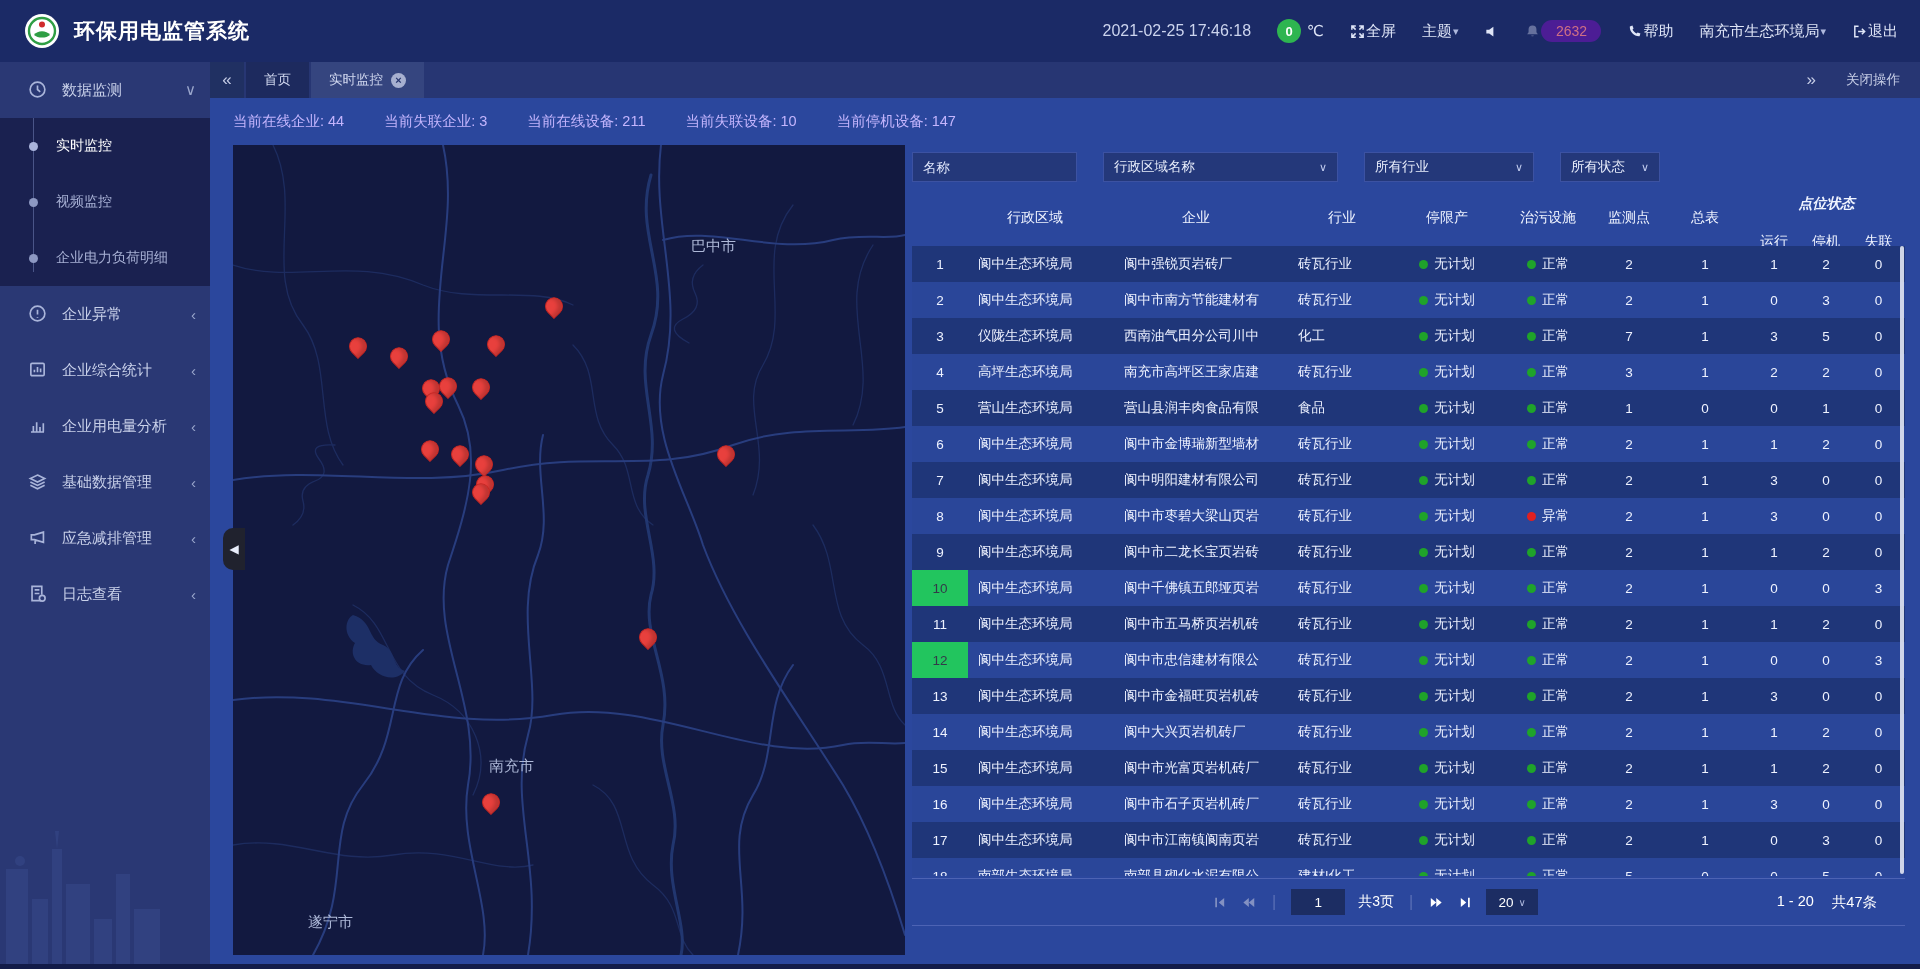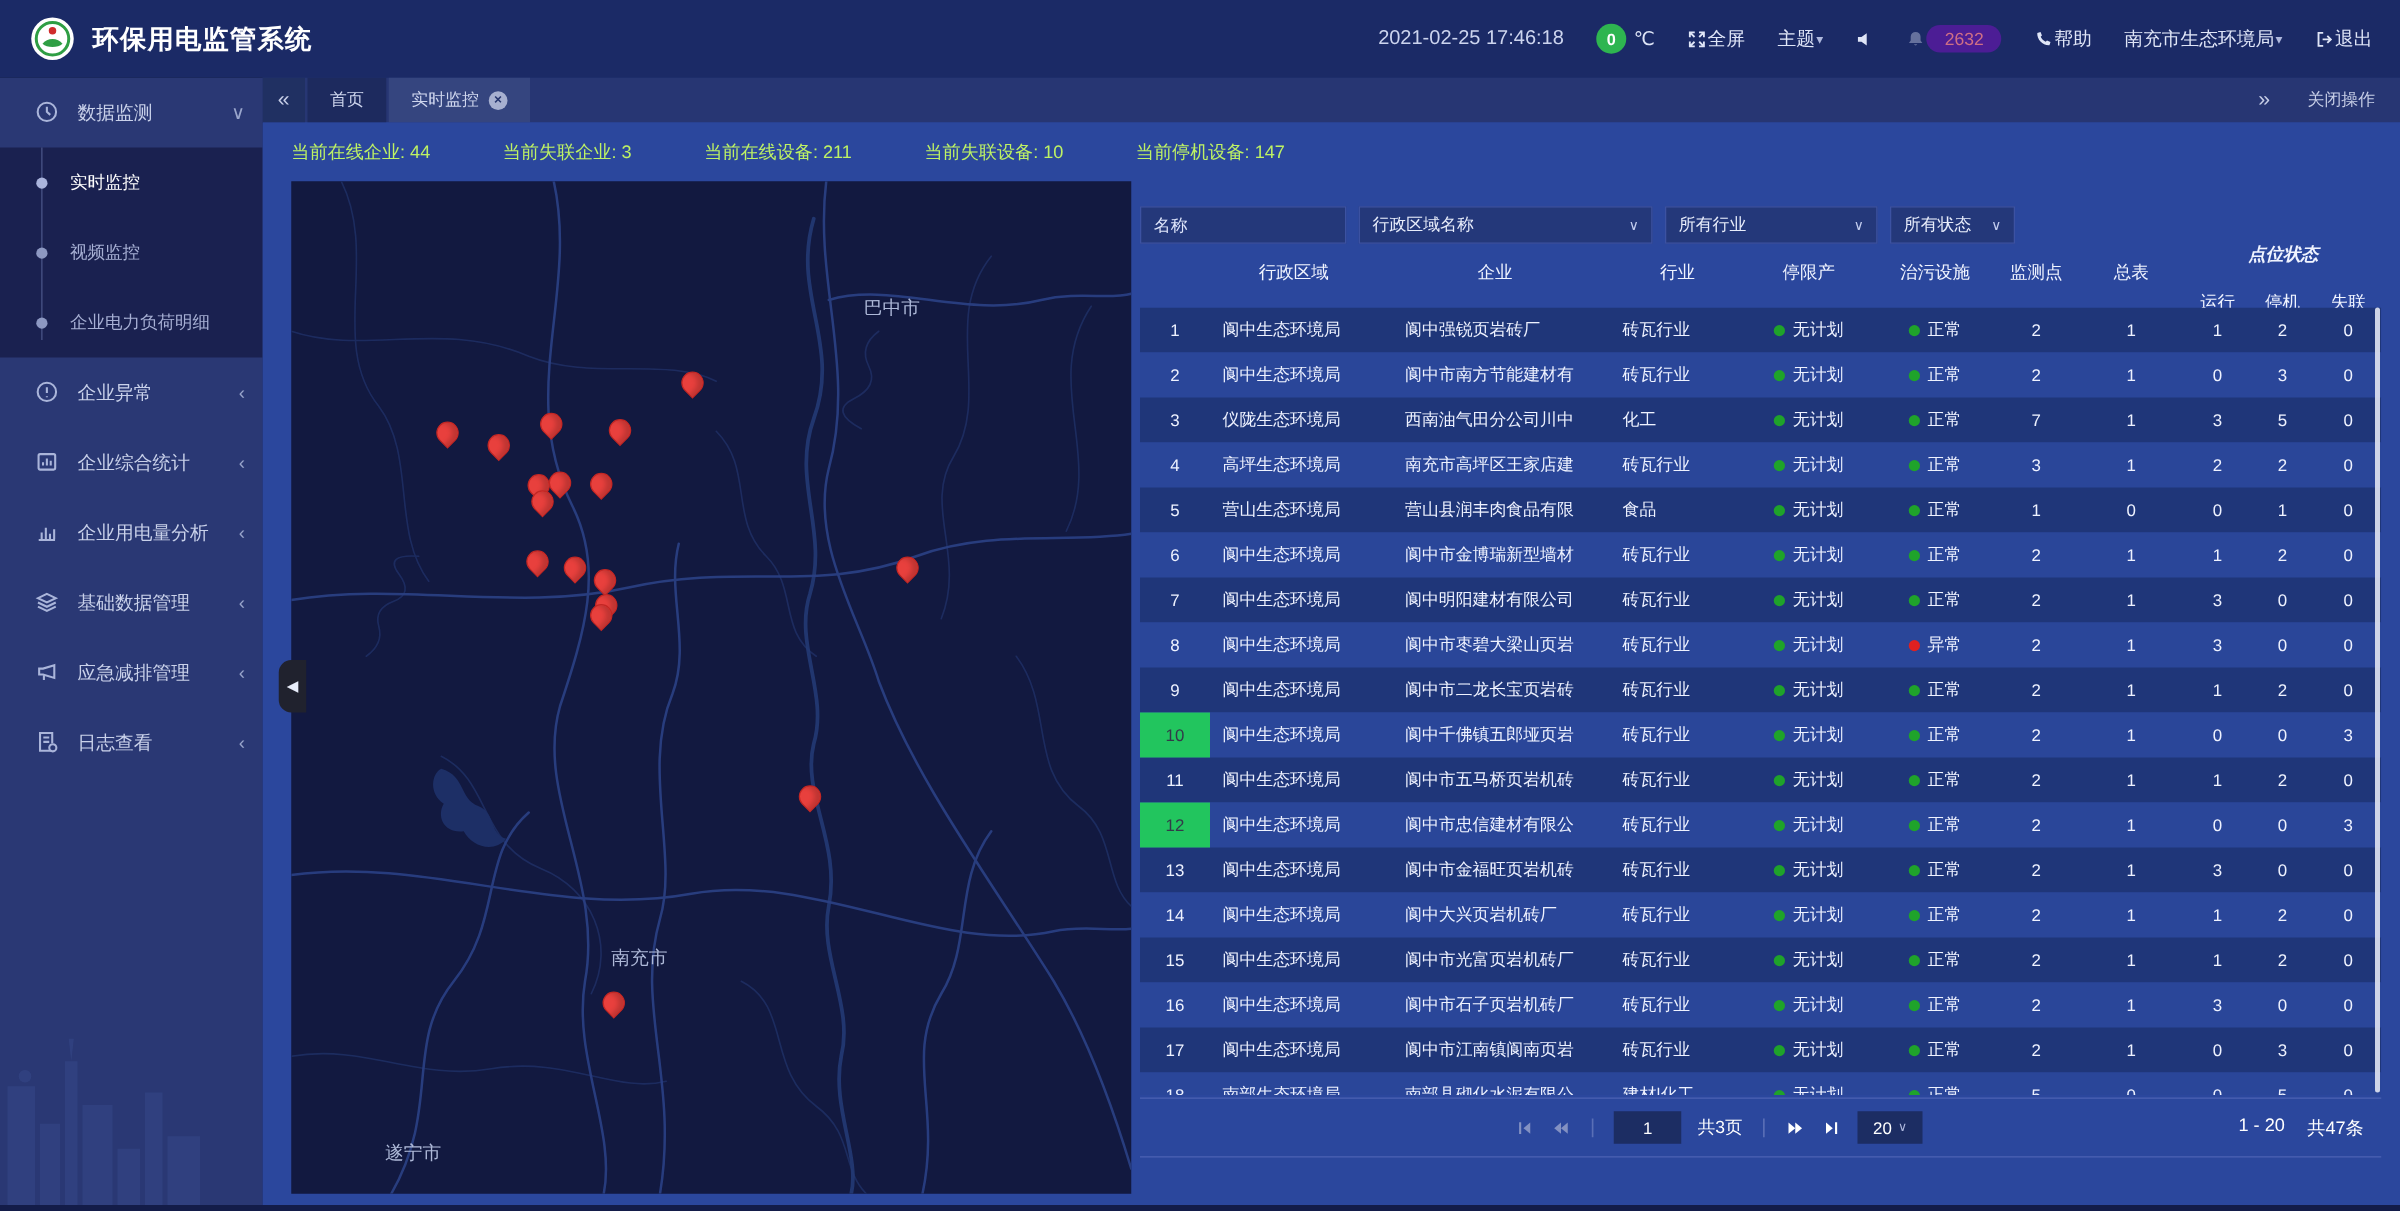--- a/index.html
+++ b/index.html
@@ -43,37 +43,37 @@
   .tabbar{position:absolute;left:0;top:0;right:0;height:36px;background:#273673;display:flex;align-items:stretch;}
   .tab-nav{width:34px;display:flex;align-items:center;justify-content:center;background:#203062;color:#c6cde6;font-size:17px;}
   .tab{display:flex;align-items:center;padding:0 18px;font-size:13.5px;color:#cfd6ee;background:#1d2a5e;margin-left:2px;}
   .tab.active{background:#35457f;gap:8px;}
   .tab-close{width:15px;height:15px;border-radius:50%;background:#a7b0d0;color:#26356e;font-size:11px;font-weight:bold;
              display:flex;align-items:center;justify-content:center;line-height:1;}
   .tabbar-right{margin-left:auto;display:flex;align-items:center;gap:30px;margin-right:20px;color:#c6cde6;font-size:13.5px;}
   .tab-fwd{font-size:17px;}
 
   .workspace{position:absolute;left:0;top:36px;right:0;bottom:0;background:#2b479d;}
-  .statsbar{position:absolute;left:23px;top:0;height:47px;display:flex;align-items:center;gap:58px;font-size:14.5px;color:#bef264;}
+  .statsbar{position:absolute;left:23px;top:0;height:47px;display:flex;align-items:center;gap:40px;font-size:14.5px;color:#c4b5fd;}
 
   
   .map{position:absolute;left:23px;top:47px;width:672px;height:810px;background:#121940;overflow:visible;}
   .map-inner{position:absolute;inset:0;overflow:hidden;}
   .map svg.net{position:absolute;left:0;top:0;}
   .pin{position:absolute;width:18px;height:18px;background:#e8403d;border:1px solid #c22724;
        border-radius:50% 50% 50% 0;transform:rotate(-45deg);transform-origin:0 100%;
        box-shadow:inset -3px -3px 4px rgba(0,0,0,.18);}
   .city{position:absolute;color:#aeb9d8;font-size:15px;white-space:nowrap;}
   .map-collapse{position:absolute;left:-10px;top:383px;width:22px;height:42px;background:#20222e;
                 border-radius:10px 0 0 10px;display:flex;align-items:center;justify-content:center;
                 color:#e8edfb;font-size:12px;z-index:3;}
 
   
   .rpanel{position:absolute;left:702px;top:47px;width:993px;height:810px;}
-  .filters{position:absolute;left:0;top:20px;display:flex;gap:10px;}
+  .filters{position:absolute;left:0;top:7px;display:flex;gap:26px;}
   .f-input,.f-select{height:30px;background:#24387a;border:1px solid #3c52a2;color:#e8edfb;font-size:13.5px;
                      display:flex;align-items:center;padding:0 10px;}
   .f-input{width:165px;border:1px solid #3c52a2;outline:none;}
   .f-input::placeholder{color:#dfe6fb;opacity:1;}
   .f-select{justify-content:space-between;}
   .f-select .val{white-space:nowrap;}
   .f-select .caret{font-size:11px;color:#c3cdef;margin-left:12px;}
 
   .grid-cols{display:grid;grid-template-columns:56px 134px 188px 104px 106px 96px 66px 86px 52px 52px 53px;}
   .thead{position:absolute;left:0;top:45px;width:993px;height:56px;grid-template-rows:28px 28px;color:#f0f4ff;font-size:14px;}
@@ -103,21 +103,21 @@
          display:flex;align-items:center;color:#fff;font-size:14px;}
   .pager-controls{margin-left:300px;display:flex;align-items:center;gap:13px;}
   .pg-icon{display:flex;align-items:center;}
   .pg-icon svg{display:block;fill:currentColor;}
   .pg-icon.disabled{color:#8391c2;}
   .pg-icon.enabled{color:#ffffff;}
   .pg-divider{color:#5a6fb6;font-size:16px;margin:0 2px;}
   .pg-input{width:54px;height:26px;background:#1c2d63;border:none;color:#fff;text-align:center;font-size:13.5px;}
   .pg-size{width:52px;height:26px;background:#1c2d63;display:flex;align-items:center;justify-content:center;gap:5px;font-size:13.5px;}
   .pg-size .caret{font-size:10px;}
-  .pager-range{margin-left:auto;margin-right:14px;display:flex;gap:18px;font-size:14.5px;}
+  .pager-range{margin-left:auto;margin-right:28px;display:flex;gap:18px;font-size:14.5px;}
 
   .bottom-strip{position:absolute;left:0;bottom:0;width:1920px;height:5px;background:#131c49;z-index:6;}
 </style>
 </head>
 <body>
 
 <div class="app">
 
   <header class="hdr">
     <span class="hdr-logo">

